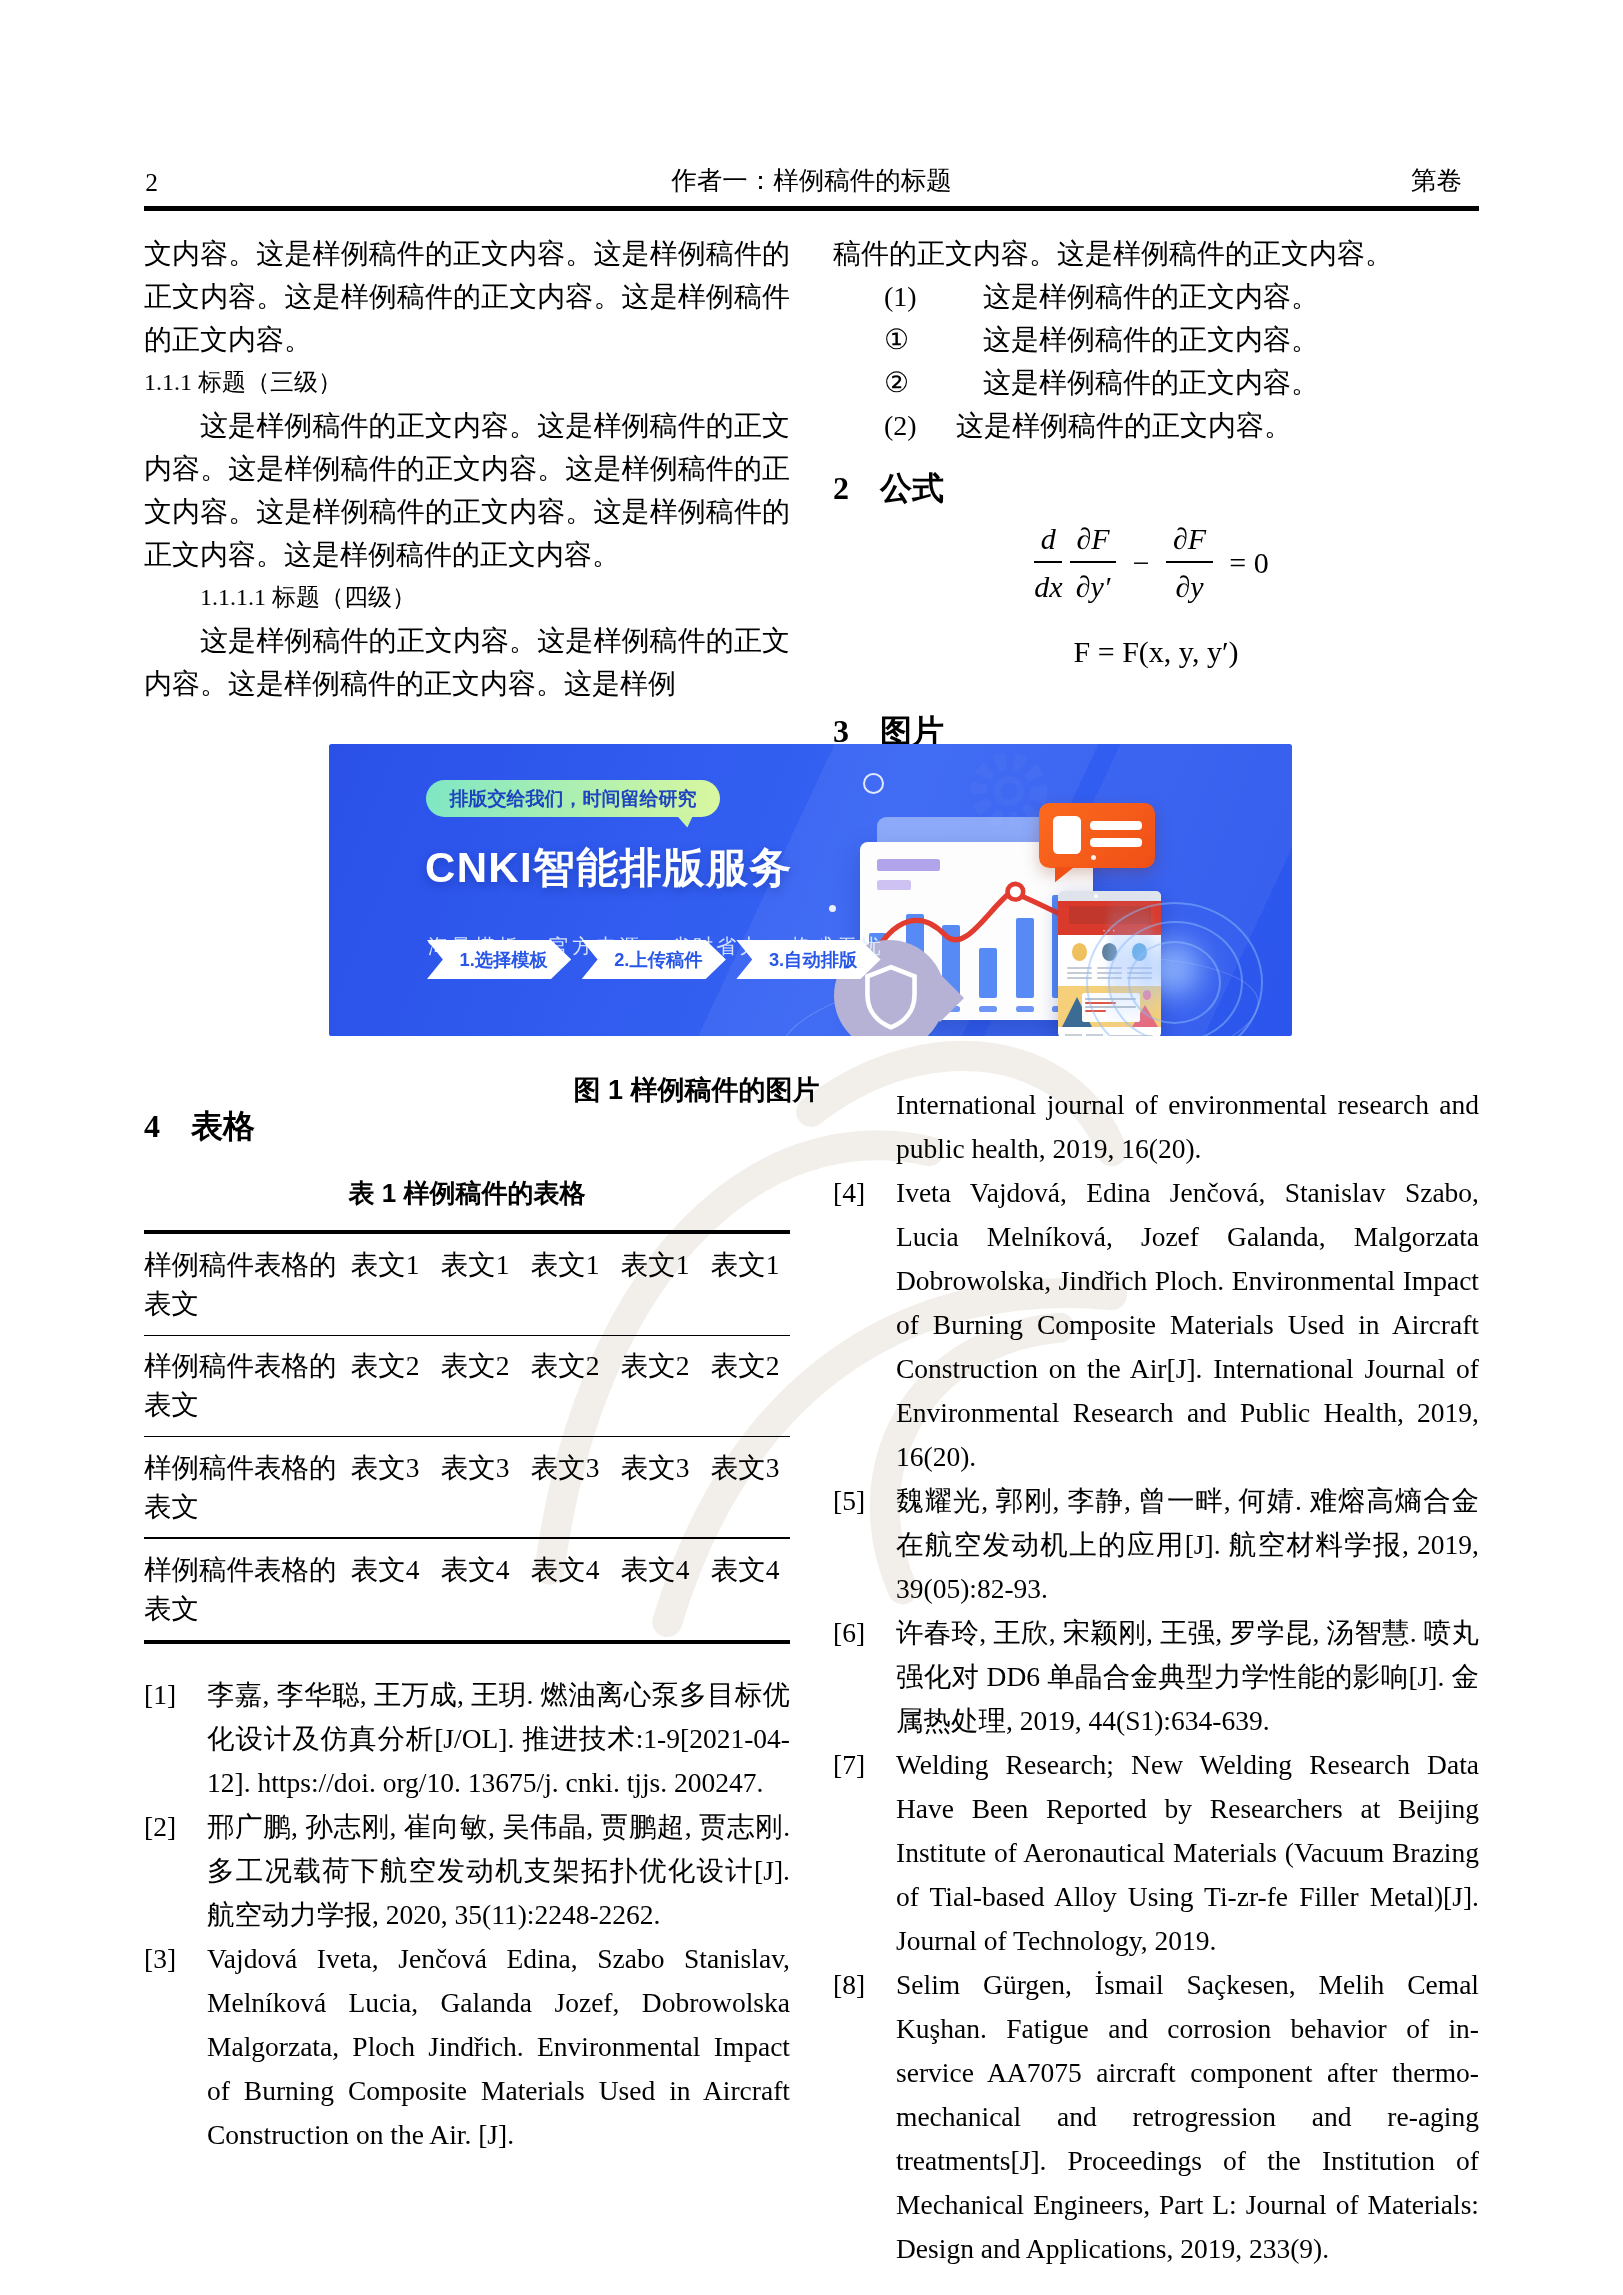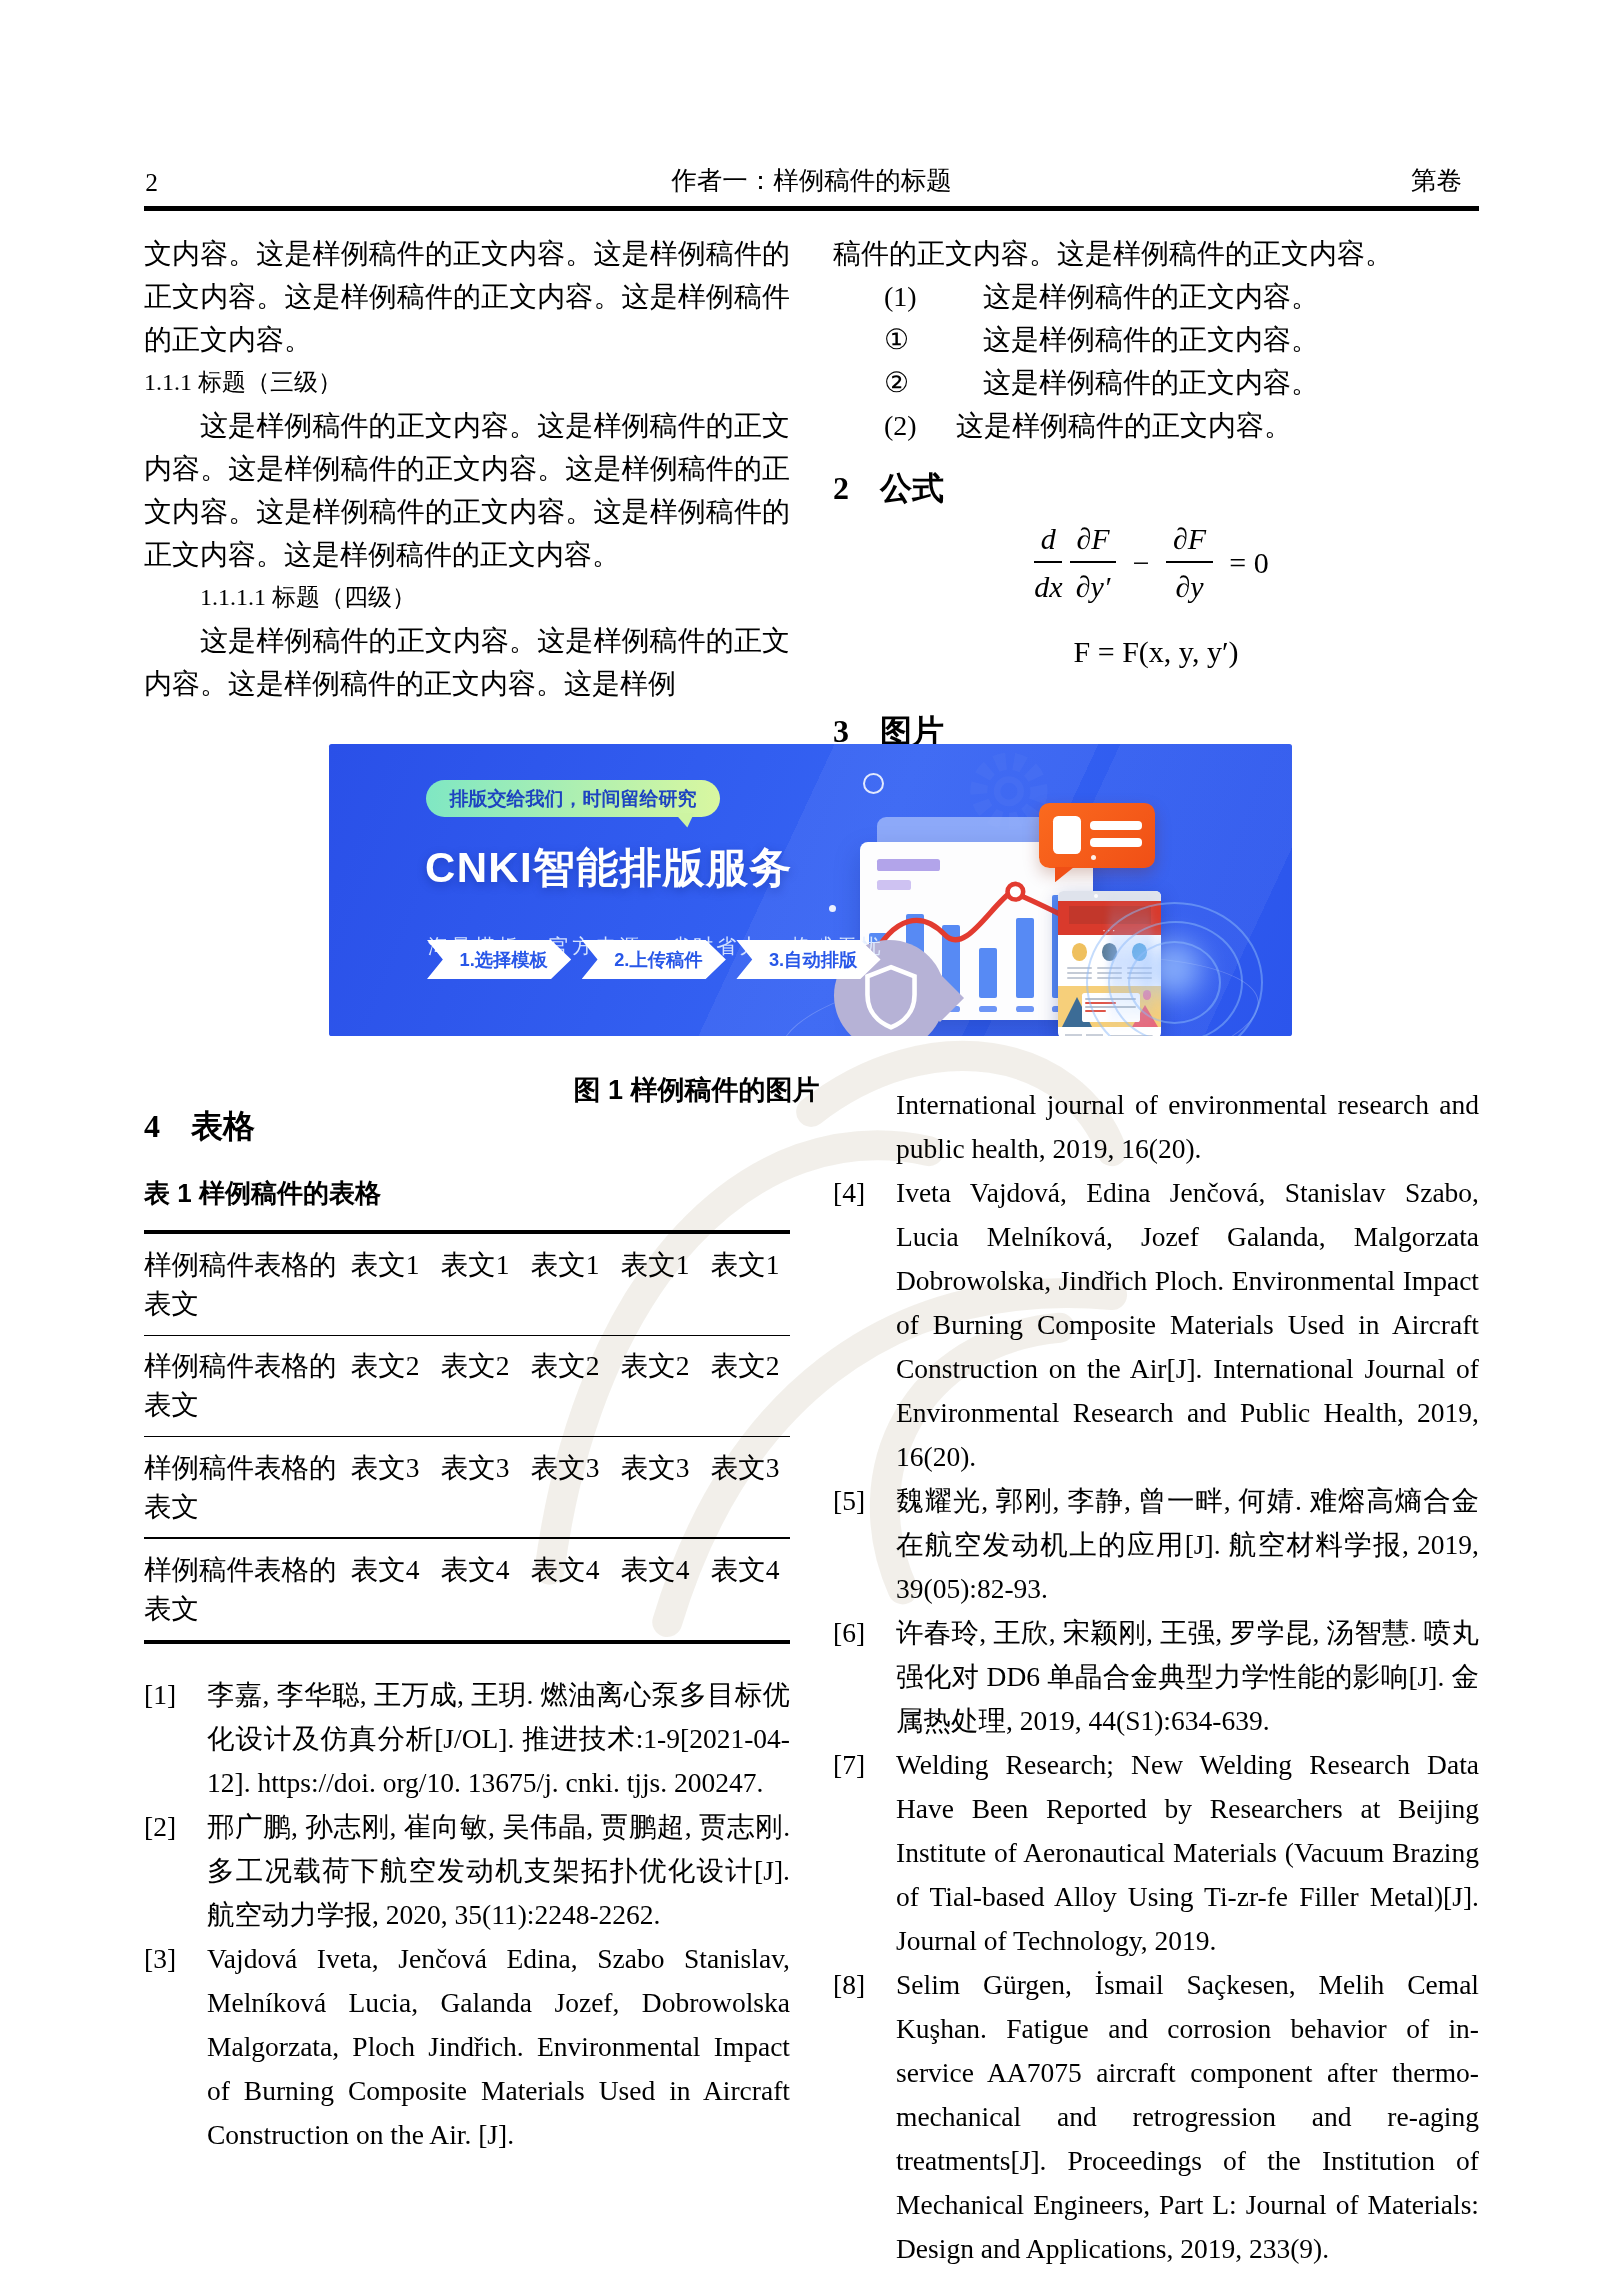--- a/index.html
+++ b/index.html
@@ -99,21 +99,21 @@
         background:linear-gradient(180deg,rgba(150,190,255,0),rgba(150,190,255,.45),rgba(150,190,255,0));}
   .orbit{position:absolute;left:451px;top:216px;width:478px;height:131px;border:1.3px solid rgba(255,255,255,.22);border-radius:50%;transform:rotate(-6deg);}
   .spk{position:absolute;color:#fff;font-family:"DejaVu Sans",sans-serif;}
   .ocirc{position:absolute;left:534px;top:29px;width:17px;height:17px;border:2.6px solid rgba(255,255,255,.85);border-radius:50%;}
   .wdot{position:absolute;border-radius:50%;background:rgba(255,255,255,.9);}
   
   .figcap{left:0;top:1072px;width:1393px;text-align:center;font-size:27px;font-weight:bold;
           font-family:"Liberation Sans","DejaVu Sans",sans-serif;}
   
   .tblhead{margin-top:26px;}
-  .tblcap{margin-top:23.6px;font-size:26px;font-weight:bold;
+  .tblcap{margin-top:23.6px;text-align:center;font-size:26px;font-weight:bold;
           font-family:"Liberation Sans","DejaVu Sans",sans-serif;}
   table.smp{width:100%;margin-top:15.7px;border-collapse:collapse;border-top:4.6px solid #000;border-bottom:4.6px solid #000;
           font-size:27.5px;line-height:39px;}
   table.smp td{padding:10.5px 0 11.8px;vertical-align:top;}
   table.smp td.lab{width:196px;text-align:left;}
   table.smp td.val{text-align:center;width:90px;}
   tr.r1 td,tr.r2 td{border-bottom:1.3px solid #000;}
   tr.r3 td{border-bottom:2.6px solid #000;}
   
   .refhead{margin-top:51px;font-size:30px;font-weight:bold;font-family:"Liberation Sans","DejaVu Sans",sans-serif;}

